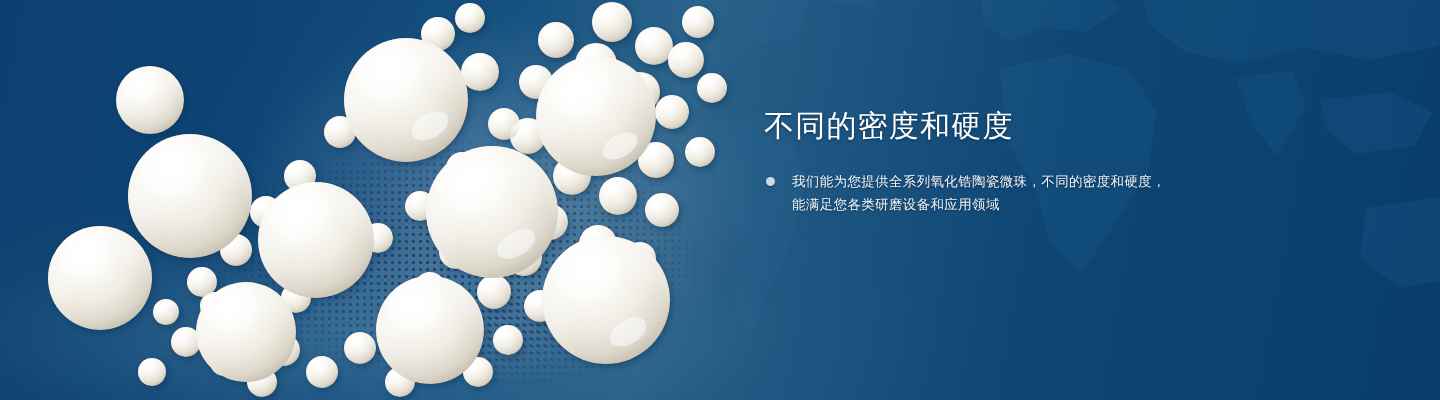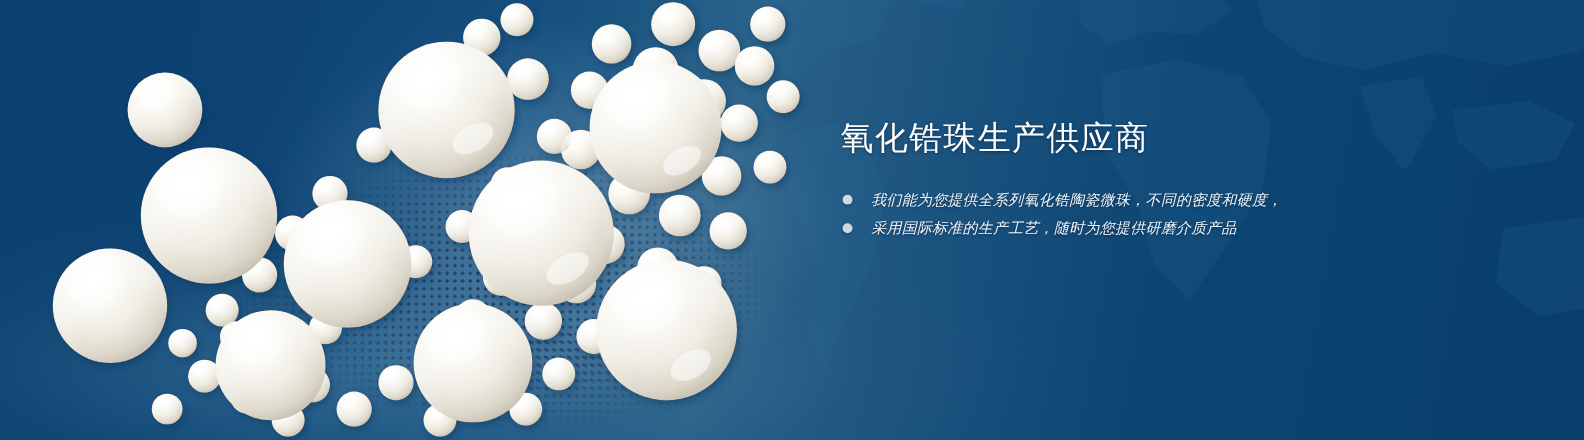--- a/index.html
+++ b/index.html
@@ -138,21 +138,20 @@
   }
   .bullet-item {
     position: relative;
     padding-left: 28px;
     margin-bottom: 3px;
     font-size: 13.5px;
     line-height: 23px;
     color: #f2f6fa;
     letter-spacing: 0.35px;
     text-shadow: 0 1px 2px rgba(0,18,40,0.5);
-    font-style: italic;
   }
   .bullet-dot {
     position: absolute;
     left: 2px;
     top: 7px;
     width: 9px;
     height: 9px;
     border-radius: 50%;
     background: #ccdae6;
     box-shadow: 0 1px 2px rgba(0,18,40,0.45);
@@ -325,27 +324,24 @@
       <g fill="#ffffff" opacity="0.55">
         <ellipse cx="430" cy="126" rx="20" ry="12" transform="rotate(-30 430 126)"></ellipse>
         <ellipse cx="620" cy="146" rx="19" ry="11" transform="rotate(-30 620 146)"></ellipse>
         <ellipse cx="516" cy="244" rx="21" ry="12" transform="rotate(-30 516 244)"></ellipse>
         <ellipse cx="628" cy="332" rx="20" ry="12" transform="rotate(-30 628 332)"></ellipse>
       </g>
     </svg>
   </div>
 
   <div class="content">
-    <h1 class="headline">氧化锆珠生产供应商</h1>
+    <h1 class="headline">不同的密度和硬度</h1>
 
     <ul class="bullets">
       <li class="bullet-item">
         <span class="bullet-dot"></span>
         <span class="bullet-line">我们能为您提供全系列氧化锆陶瓷微珠，不同的密度和硬度，</span>
-      </li>
-      <li class="bullet-item">
-        <span class="bullet-dot"></span>
-        <span class="bullet-line">采用国际标准的生产工艺，随时为您提供研磨介质产品</span>
+        <span class="bullet-line">能满足您各类研磨设备和应用领域</span>
       </li>
     </ul>
   </div>
 
 </div>
 
 </body></html>

